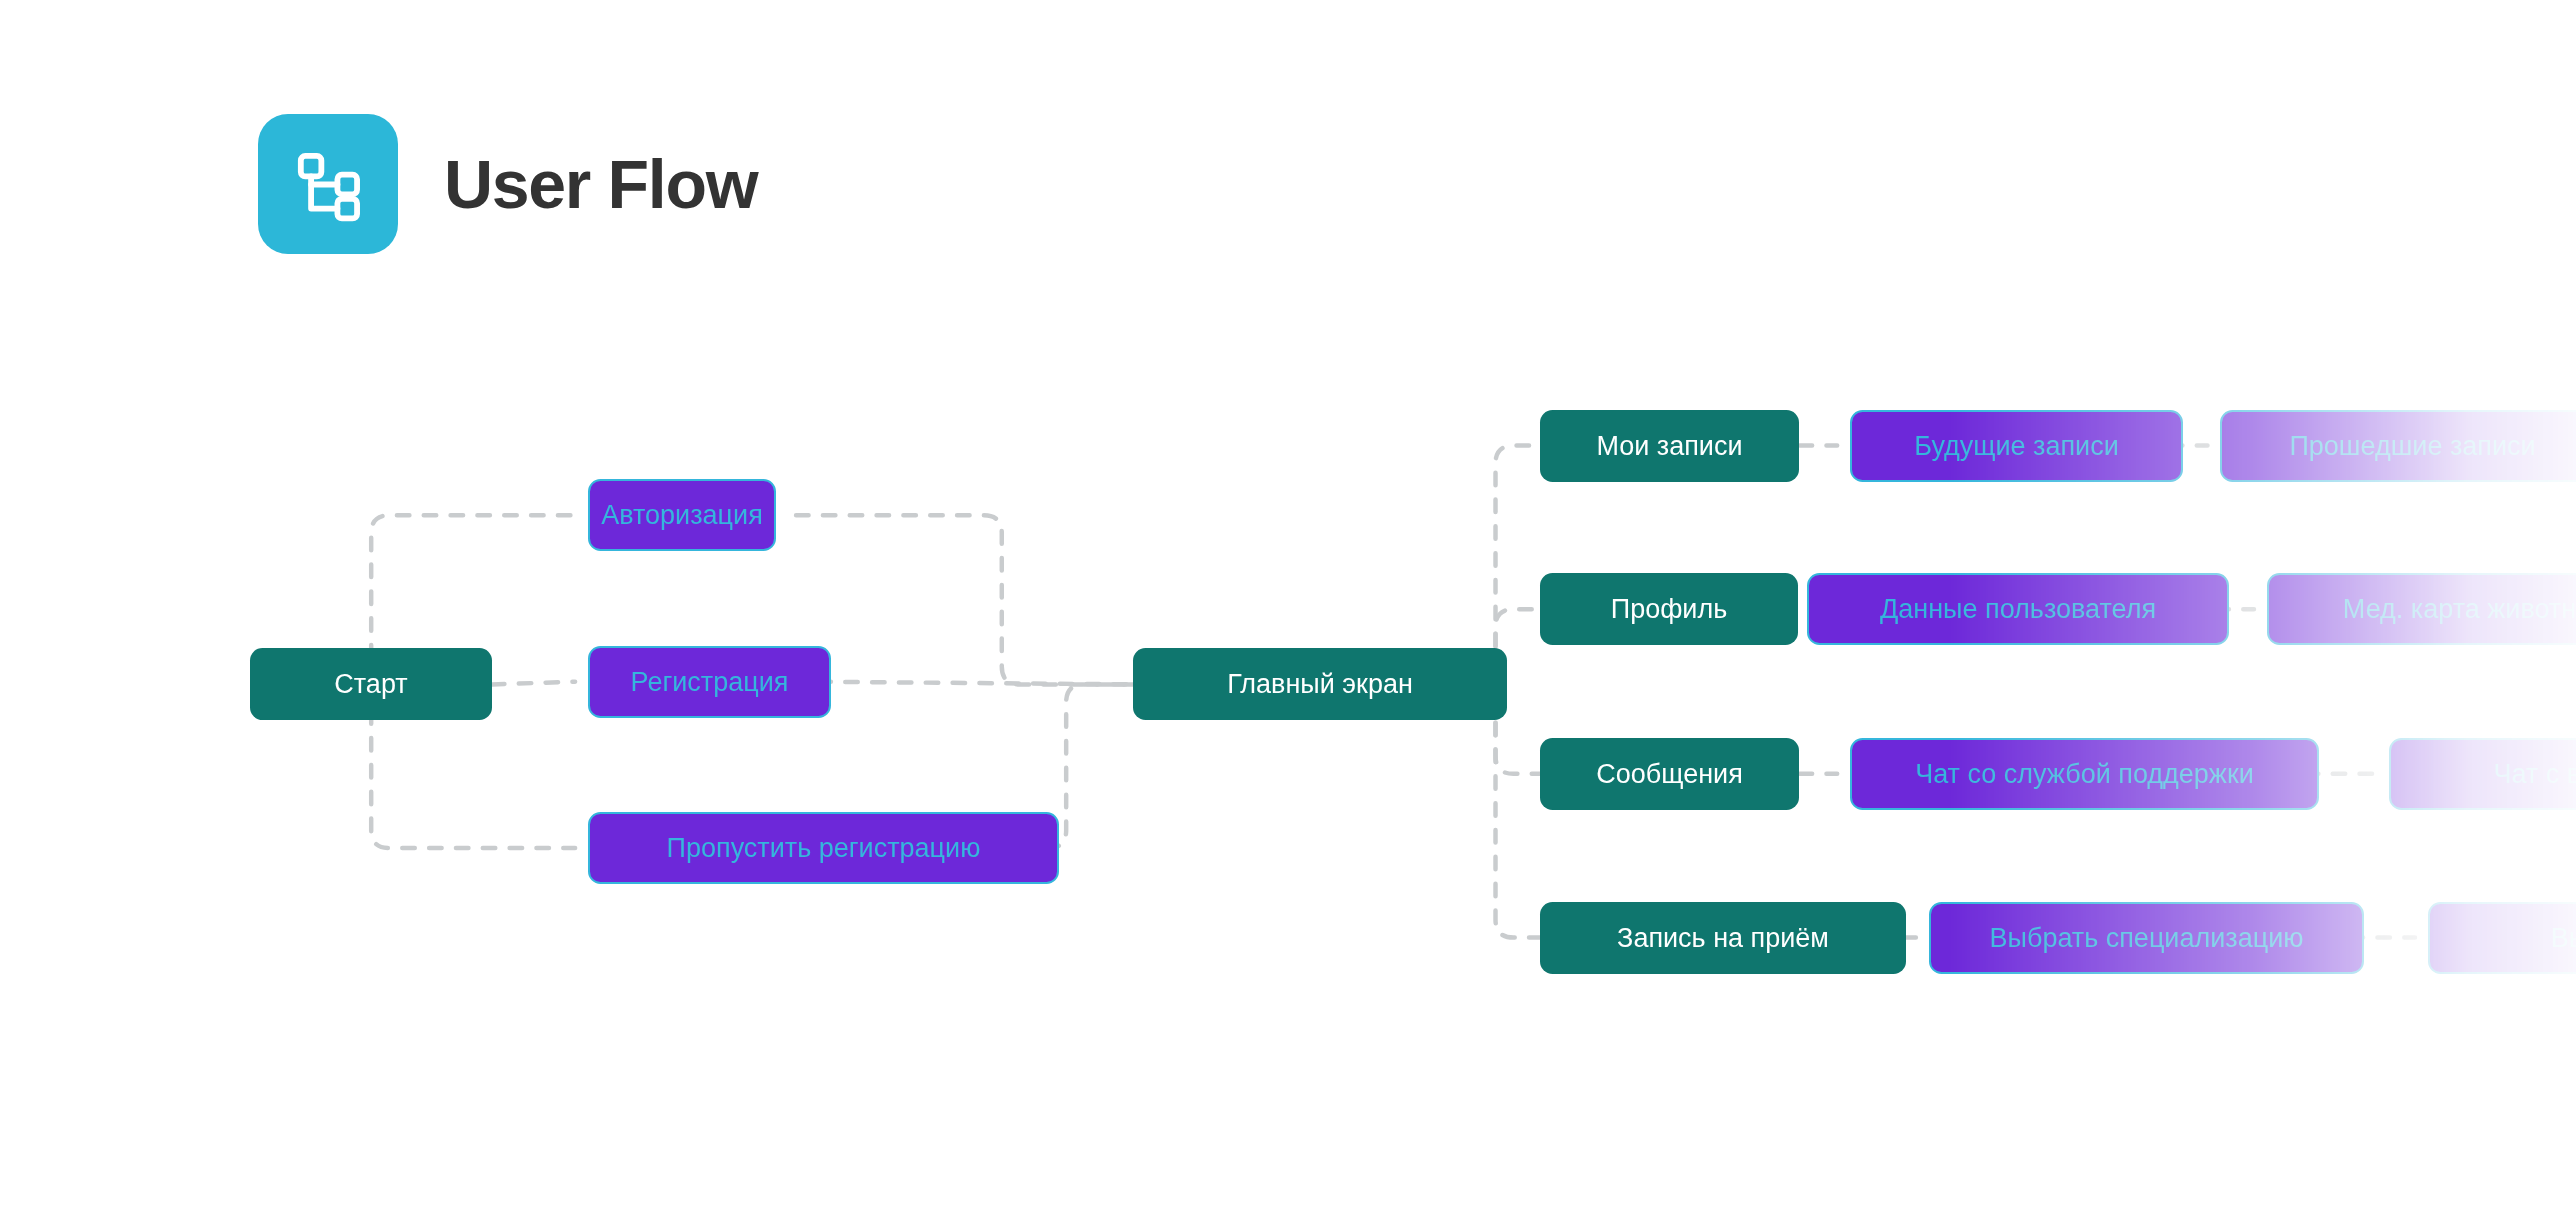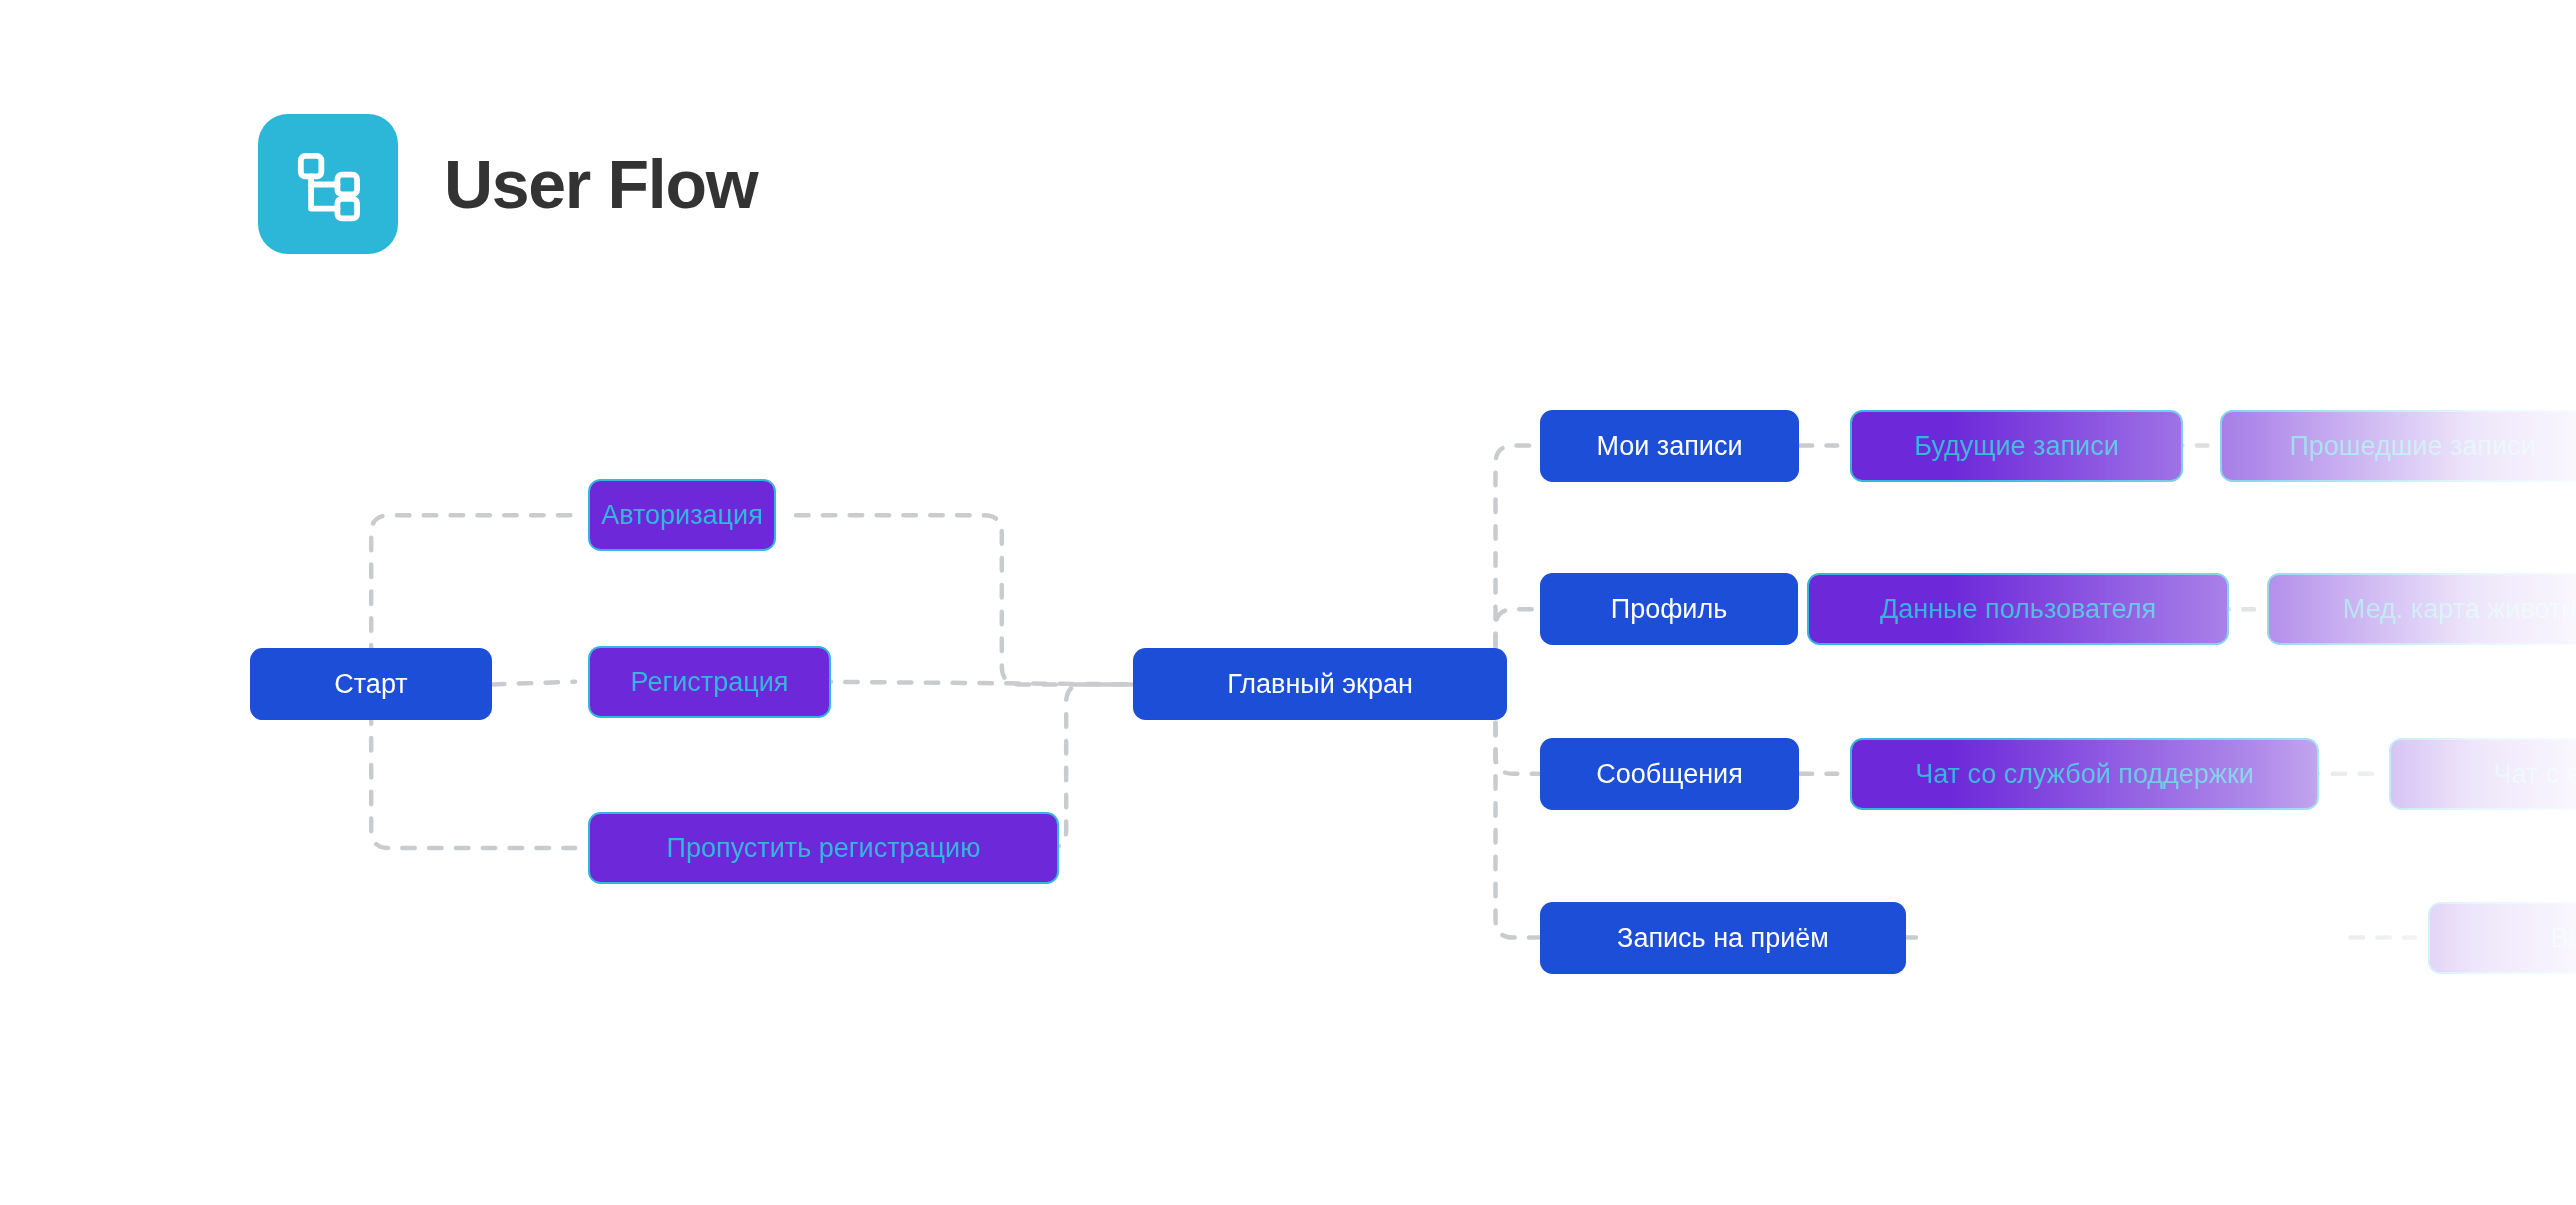--- a/index.html
+++ b/index.html
@@ -85,21 +85,21 @@
     border-radius: 12.5px;
     display: flex;
     align-items: center;
     justify-content: center;
     box-sizing: border-box;
     font-size: 27px;
     white-space: nowrap;
     padding: 0 23px;
   }
   .node.filled {
-    background: #1d4ed8;
+    background: #0f766e;
     color: #ffffff;
     border: none;
   }
   .node.outlined {
     background: #6d28d9;
     color: #35B6DC;
     border: 2.7px solid #35B6DC;
     margin-left: 13px;
   }
 </style>
@@ -159,20 +159,21 @@
     <div class="node filled" style="left:1133px; top:648px;  width:374px;">Главный экран</div>
 
     <div class="node filled" style="left:1540px; top:410px;  width:259px;">Мои записи</div>
     <div class="node filled" style="left:1540px; top:573px;  width:258px;">Профиль</div>
     <div class="node filled" style="left:1540px; top:738px;  width:259px;">Сообщения</div>
     <div class="node filled" style="left:1540px; top:902px; width:366px;">Запись на приём</div>
 
     <div class="node outlined" style="left:1837px; top:410px;  width:333px;">Будущие записи</div>
     <div class="node outlined" style="left:1794px; top:573px;  width:422px;padding-left:23px;">Данные пользователя</div>
     <div class="node outlined" style="left:1837px; top:738px;  width:469px;">Чат со службой поддержки</div>
+    <div class="node outlined" style="left:1916px; top:902px; width:435px;">Выбрать специализацию</div>
 
     <div class="node outlined" style="left:2207px; top:410px;  width:385px;">Прошедшие записи</div>
     <div class="node outlined" style="left:2254px; top:573px;  width:385px;">Мед. карта животн</div>
     <div class="node outlined" style="left:2376px; top:738px;  width:340px;">Чат с врач</div>
     <div class="node outlined" style="left:2415px; top:902px; width:340px;">Выбрат</div>
 
   </div>
 </div>
 
 

